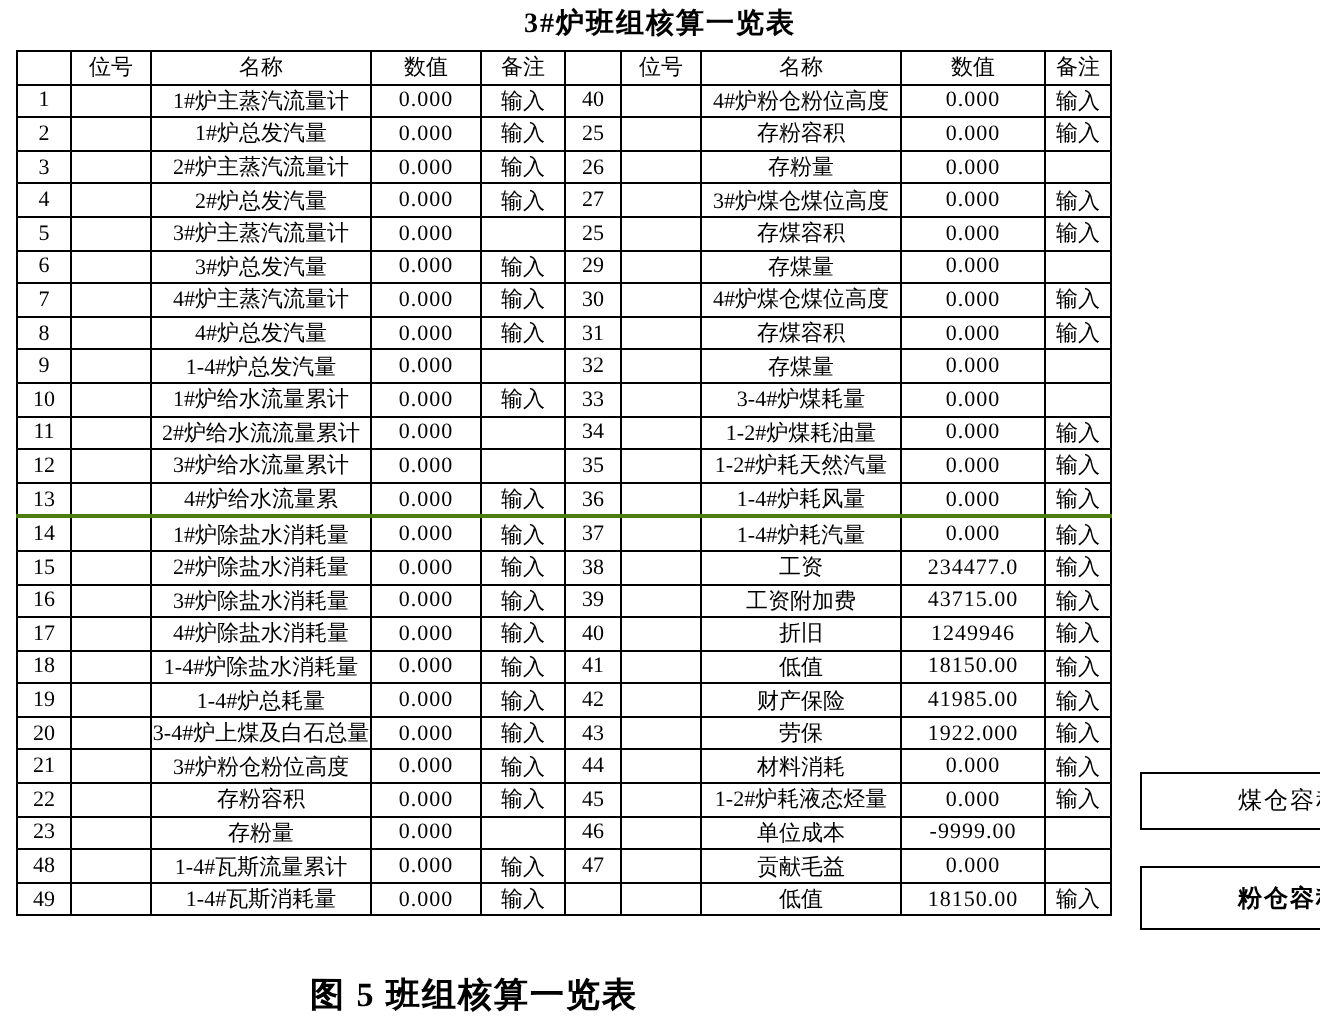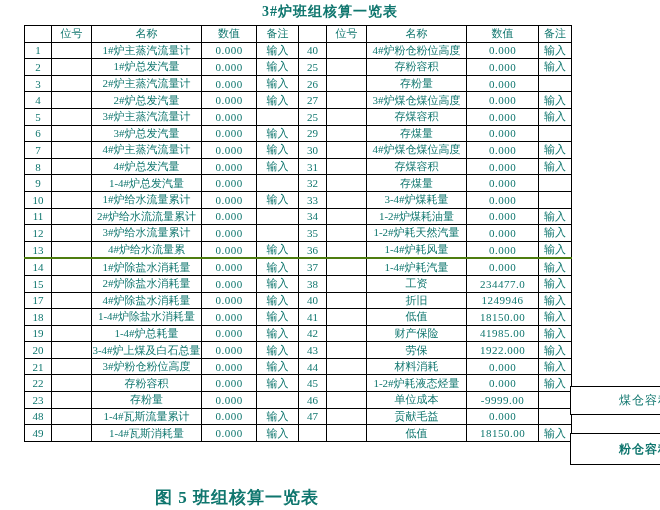--- a/index.html
+++ b/index.html
@@ -1,29 +1,28 @@
 <!DOCTYPE html>
 <html><head>
 <meta charset="utf-8">
 <style>
   html,body{margin:0;padding:0;background:#fff;}
   #canvas{
     position:relative;width:660px;height:510px;background:#ffffff;
-    font-family:"Liberation Serif","DejaVu Serif",serif;color:#0f766e;
+    font-family:"Liberation Serif","DejaVu Serif",serif;color:#000000;
     overflow:hidden;
   }
   .page-title{
     position:absolute;top:3px;left:0;width:660px;text-align:center;
     font-size:14px;font-weight:bold;letter-spacing:1px;
   }
   table.acct{
     position:absolute;top:25px;left:8px;
     border-collapse:collapse;table-layout:fixed;
     font-size:11px;
-    margin-left:16px;
   }
   table.acct th,table.acct td{
     border:1px solid #000;padding:0;height:15.6px;text-align:center;
     overflow:hidden;white-space:nowrap;font-weight:normal;
   }
   table.acct th{font-size:11px;}
   td.nodiv-l{border-right:none;}
   td.nodiv-r{border-left:none;}
   th.nodiv-l{border-right:none;}
   th.nodiv-r{border-left:none;}
@@ -250,20 +249,32 @@
           <td>2#炉除盐水消耗量</td>
           <td class="value-cell">0.000</td>
           <td>输入</td>
           <td>38</td>
           <td class="nodiv-l"></td>
           <td class="nodiv-r">工资</td>
           <td class="value-cell">234477.0</td>
           <td>输入</td>
         </tr>
         <tr>
+          <td>16</td>
+          <td></td>
+          <td>3#炉除盐水消耗量</td>
+          <td class="value-cell">0.000</td>
+          <td>输入</td>
+          <td>39</td>
+          <td class="nodiv-l"></td>
+          <td class="nodiv-r">工资附加费</td>
+          <td class="value-cell">43715.00</td>
+          <td>输入</td>
+        </tr>
+        <tr>
           <td>17</td>
           <td></td>
           <td>4#炉除盐水消耗量</td>
           <td class="value-cell">0.000</td>
           <td>输入</td>
           <td>40</td>
           <td class="nodiv-l"></td>
           <td class="nodiv-r">折旧</td>
           <td class="value-cell">1249946</td>
           <td>输入</td>

